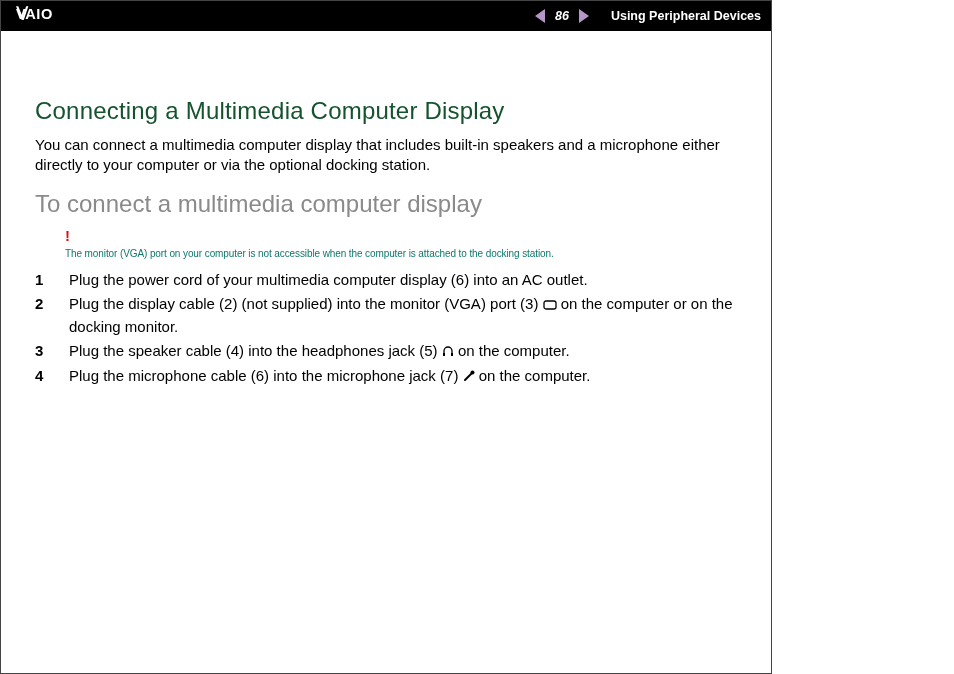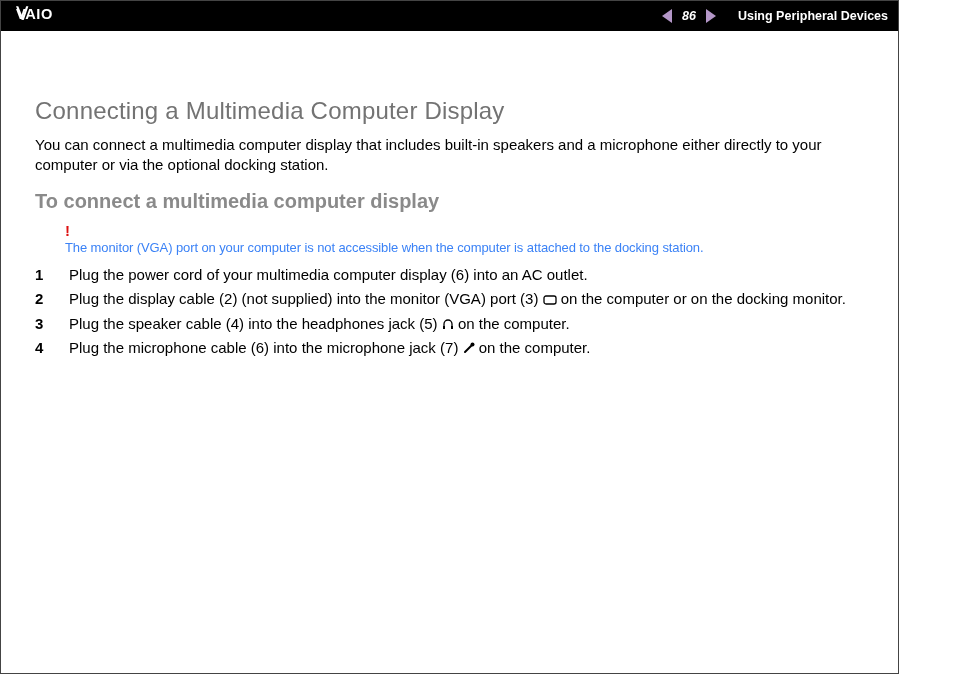--- a/index.html
+++ b/index.html
@@ -1,31 +1,31 @@
 <!DOCTYPE html>
 <html><head>
 <meta charset="utf-8">
 <style>
   html,body{margin:0;padding:0;width:954px;height:674px;background:#fff;font-family:Helvetica,Arial,sans-serif;-webkit-font-smoothing:antialiased;overflow:hidden}
-  .page{width:899px;height:674px;border:1px solid #444;box-sizing:border-box;position:relative}
+  .page{width:772px;height:674px;border:1px solid #444;box-sizing:border-box;position:relative}
   .headerbar{background:#000;color:#fff;height:30px;display:flex;align-items:center;justify-content:space-between;padding:0 10px}
   .logo svg{height:18px}
   .navright{display:flex;align-items:center;gap:10px;font-size:12.5px;font-style:italic;font-weight:700}
   .navarrow{width:0;height:0;border-top:7px solid transparent;border-bottom:7px solid transparent}
   .navarrow.left{border-right:10px solid #b497c8}
   .navarrow.right{border-left:10px solid #b497c8}
   .pagenum{font-style:italic}
   .section{font-weight:700;font-style:normal;margin-left:6px}
   .content{padding:24px 34px 0 34px}
-  h1.title{font-size:24px;font-weight:400;color:#737373;margin:42px 0 10px 0;letter-spacing:.2px}
+  h1.title{font-size:24px;font-weight:400;color:#14532d;margin:42px 0 10px 0;letter-spacing:.2px}
   p.intro{font-size:15px;line-height:1.35;margin:0 0 14px 0;color:#000}
-  h2.sub{font-size:20px;font-weight:700;color:#8a8a8a;margin:8px 0 10px 0}
+  h2.sub{font-size:24px;font-weight:400;color:#8a8a8a;margin:8px 0 10px 0}
   .warn{margin:0 0 6px 30px}
   .warn-mark{color:#d11;font-weight:700;font-size:15px;display:block;line-height:1}
-  .warn-text{font-size:13px;font-family:Arial,Helvetica,sans-serif;color:#3b82f6;font-stretch:condensed;letter-spacing:-.1px}
+  .warn-text{font-size:10px;font-family:Arial,Helvetica,sans-serif;color:#0f766e;font-stretch:condensed;letter-spacing:-.1px}
   ol.steps{list-style:none;margin:8px 0 0 0;padding:0;counter-reset:step}
   ol.steps>li{counter-increment:step;font-size:15px;line-height:1.5;margin:2px 0;padding-left:34px;position:relative}
   ol.steps>li::before{content:counter(step);position:absolute;left:0;top:0;width:24px;font-weight:700;text-align:left}
   .icon{display:inline-block;vertical-align:-1px}
 </style>
 </head>
 <body>
 
 <div class="page">
   <div class="headerbar">

